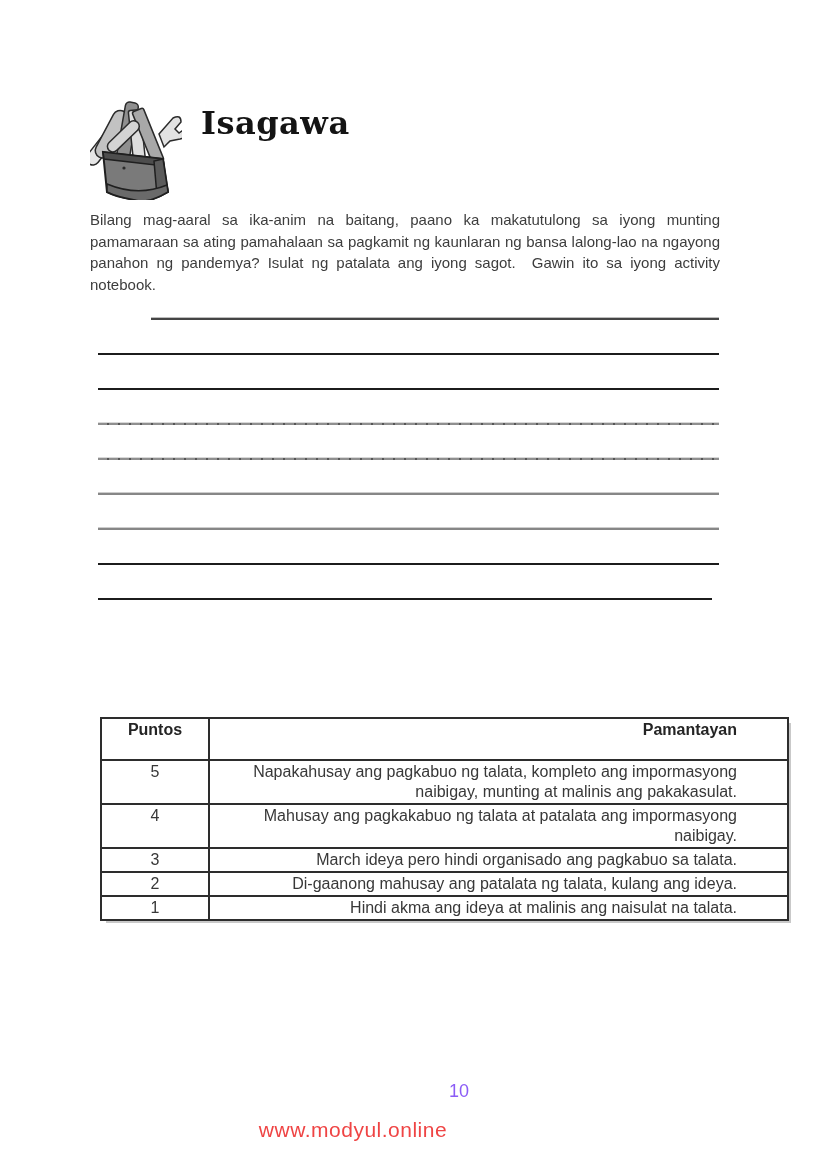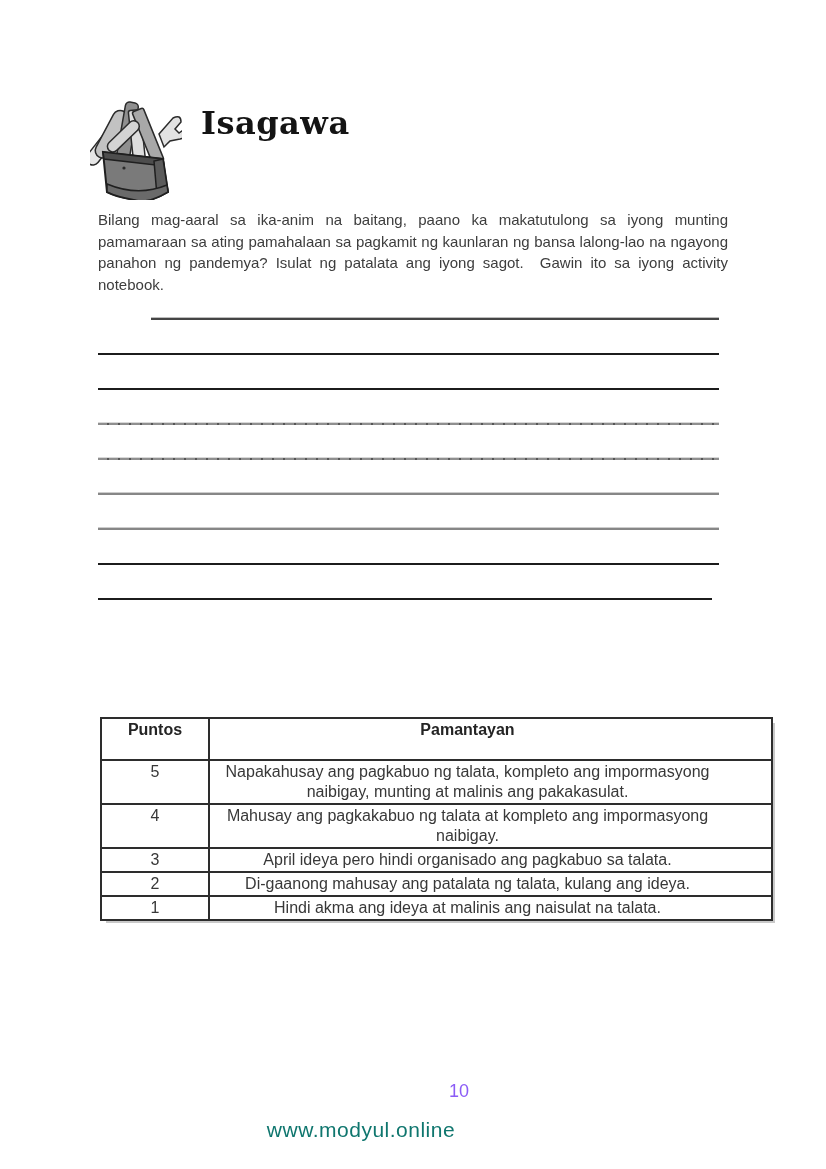--- a/index.html
+++ b/index.html
@@ -13,21 +13,21 @@
   
   .hdr-icon { position: absolute; left: 90px; top: 98px; width: 92px; height: 102px; }
   .hdr-title {
     position: absolute; left: 201px; top: 104px;
     font-family: "DejaVu Serif", serif; font-weight: bold;
     font-size: 32px; color: #141414; letter-spacing: 0.5px;
   }
 
   
   .intro {
-    position: absolute; left: 98px; top: 209px; width: 630px;
+    position: absolute; left: 90px; top: 209px; width: 630px;
     font-size: 15px; line-height: 21.5px; text-align: justify;
     color: #3d3d3d; white-space: pre-wrap;
   }
 
   
   .answer-lines { position: absolute; left: 98px; top: 317px; width: 621px; }
   .ln { height: 3px; margin-bottom: 32px; }
   .ln-first { margin-left: 53px; background: linear-gradient(to bottom, #bdbdbd 1px, #454545 1px); }
   .ln-black { background: linear-gradient(to bottom, rgba(0,0,0,0) 1px, #1c1c1c 1px); }
   .ln-dash  {
@@ -40,32 +40,32 @@
 
   
   .rubric {
     position: absolute; left: 100px; top: 717px; width: 613px;
     border-collapse: collapse; table-layout: fixed;
     font-size: 16px; line-height: 20px; color: #383838;
     box-shadow: 4px 4px 0 -2px #c9c9c9;
   }
   .rubric td, .rubric th { border: 2px solid #2d2d2d; vertical-align: top; padding: 1px 0; }
   .rubric .col-puntos { width: 106px; text-align: center; margin-left: 48px; }
-  .rubric .col-pam { width: 507px; text-align: center; padding-left: 4px; padding-right: 50px; }
+  .rubric .col-pam { width: 507px; text-align: right; padding-left: 20px; padding-right: 50px; }
   .rubric thead th { font-weight: bold; color: #242424; height: 38px; text-align: center; padding-right: 0; }
   .rubric { border-bottom-width: 3px; }
 
   
   .page-number {
     position: absolute; left: 0; top: 1081px; width: 826px;
     text-align: center; font-size: 18px; color: #8b5cf6; padding-left: 46px;
   }
   .watermark {
-    position: absolute; left: 8px; top: 1118px; width: 706px;
-    text-align: center; font-size: 21px; letter-spacing: 0.5px; color: #0f766e;
+    position: absolute; left: 0; top: 1118px; width: 706px;
+    text-align: center; font-size: 21px; letter-spacing: 0.5px; color: #ef4444;
   }
 </style>
 </head>
 <body>
 
 <div class="page">
 
   <div class="hdr-icon">
     <svg viewBox="0 0 92 102" width="92" height="102" aria-hidden="true">
 
@@ -109,25 +109,25 @@
         <th class="col-pam">Pamantayan</th>
       </tr>
     </thead>
     <tbody>
       <tr>
         <td class="col-puntos">5</td>
         <td class="col-pam">Napakahusay ang pagkabuo ng talata, kompleto ang impormasyong naibigay, munting at malinis ang pakakasulat.</td>
       </tr>
       <tr>
         <td class="col-puntos">4</td>
-        <td class="col-pam">Mahusay ang pagkakabuo ng talata at kompleto ang impormasyong naibigay.</td>
+        <td class="col-pam">Mahusay ang pagkakabuo ng talata at patalata ang impormasyong naibigay.</td>
       </tr>
       <tr>
         <td class="col-puntos">3</td>
-        <td class="col-pam">April ideya pero hindi organisado ang pagkabuo sa talata.</td>
+        <td class="col-pam">March ideya pero hindi organisado ang pagkabuo sa talata.</td>
       </tr>
       <tr>
         <td class="col-puntos">2</td>
         <td class="col-pam">Di-gaanong mahusay ang patalata ng talata, kulang ang ideya.</td>
       </tr>
       <tr>
         <td class="col-puntos">1</td>
         <td class="col-pam">Hindi akma ang ideya at malinis ang naisulat na talata.</td>
       </tr>
     </tbody>

